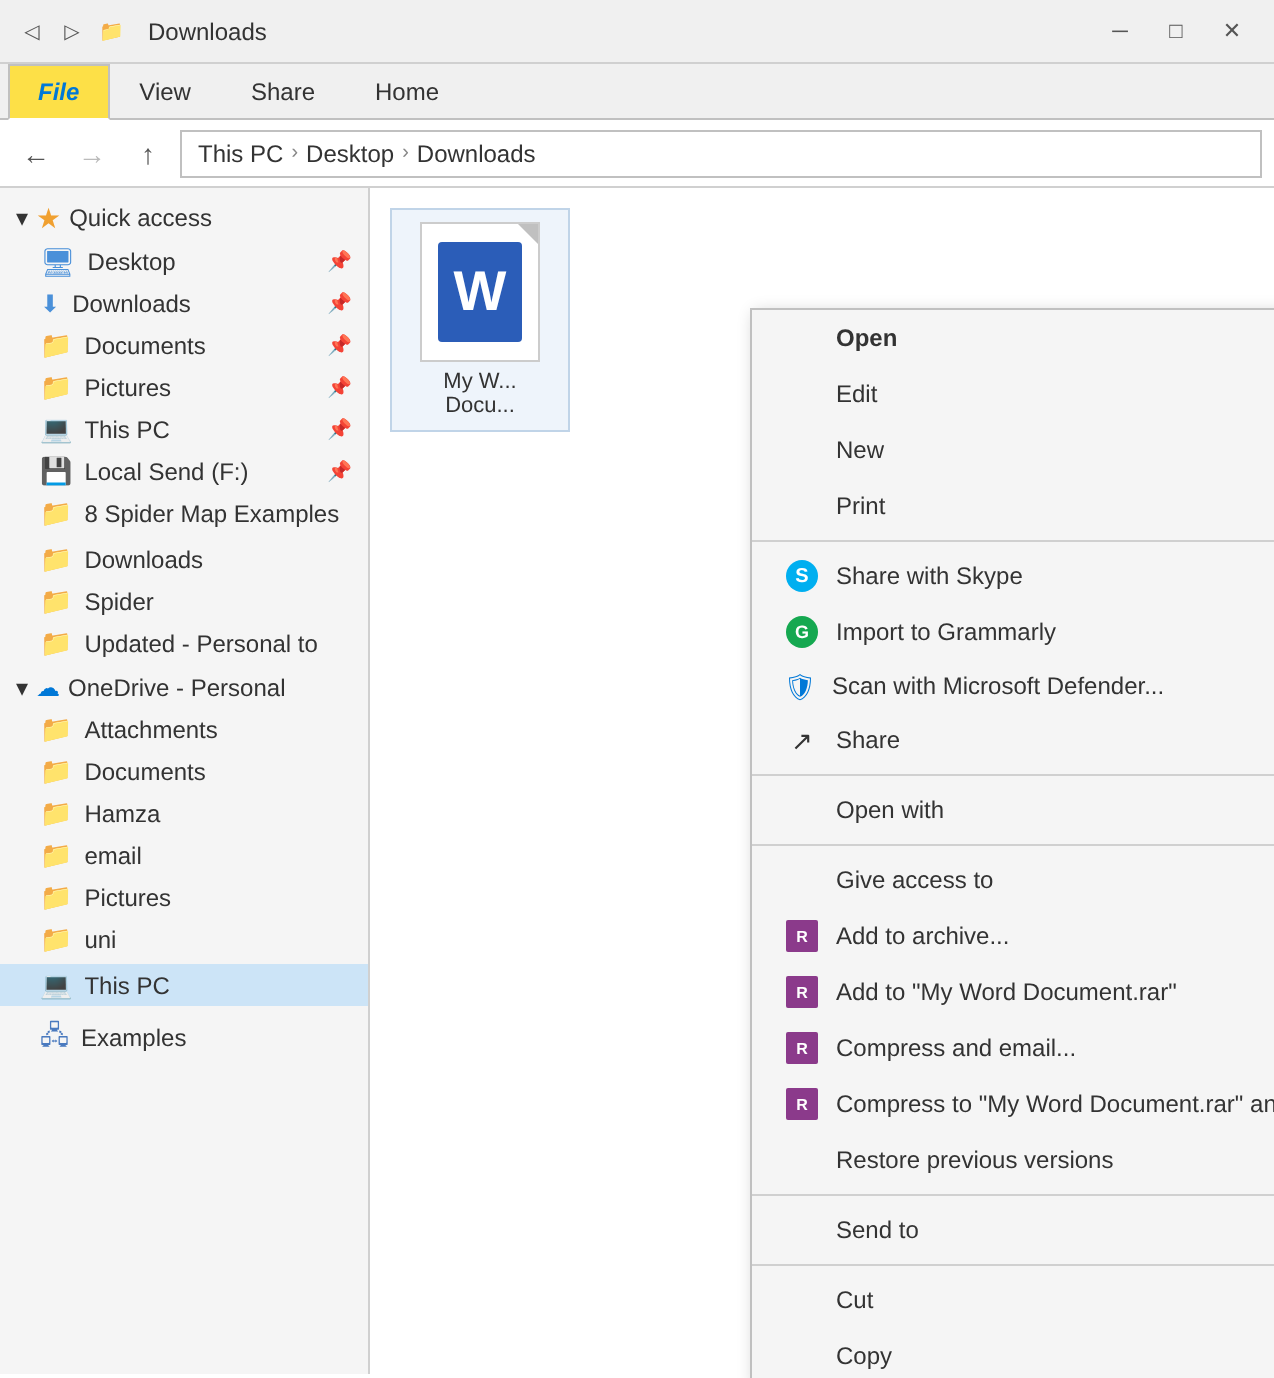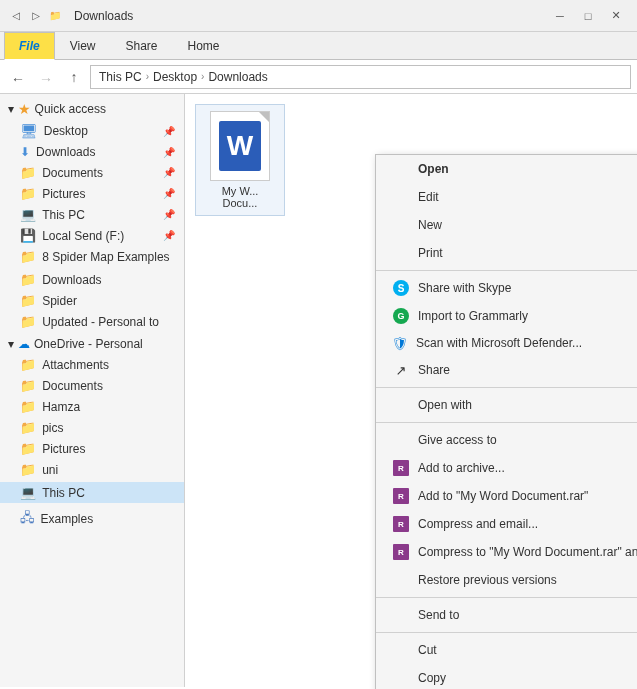--- a/index.html
+++ b/index.html
@@ -318,21 +318,21 @@
       <div class="sidebar-item">
         <span style="color:#f0c040; font-size:13px;">📁</span>
         <span>Documents</span>
       </div>
       <div class="sidebar-item">
         <span style="color:#f0c040; font-size:13px;">📁</span>
         <span>Hamza</span>
       </div>
       <div class="sidebar-item">
         <span style="color:#f0c040; font-size:13px;">📁</span>
-        <span>pics</span>
+        <span>email</span>
       </div>
       <div class="sidebar-item">
         <span style="color:#f0c040; font-size:13px;">📁</span>
         <span>Pictures</span>
       </div>
       <div class="sidebar-item">
         <span style="color:#f0c040; font-size:13px;">📁</span>
         <span>uni</span>
       </div>
     </div>

